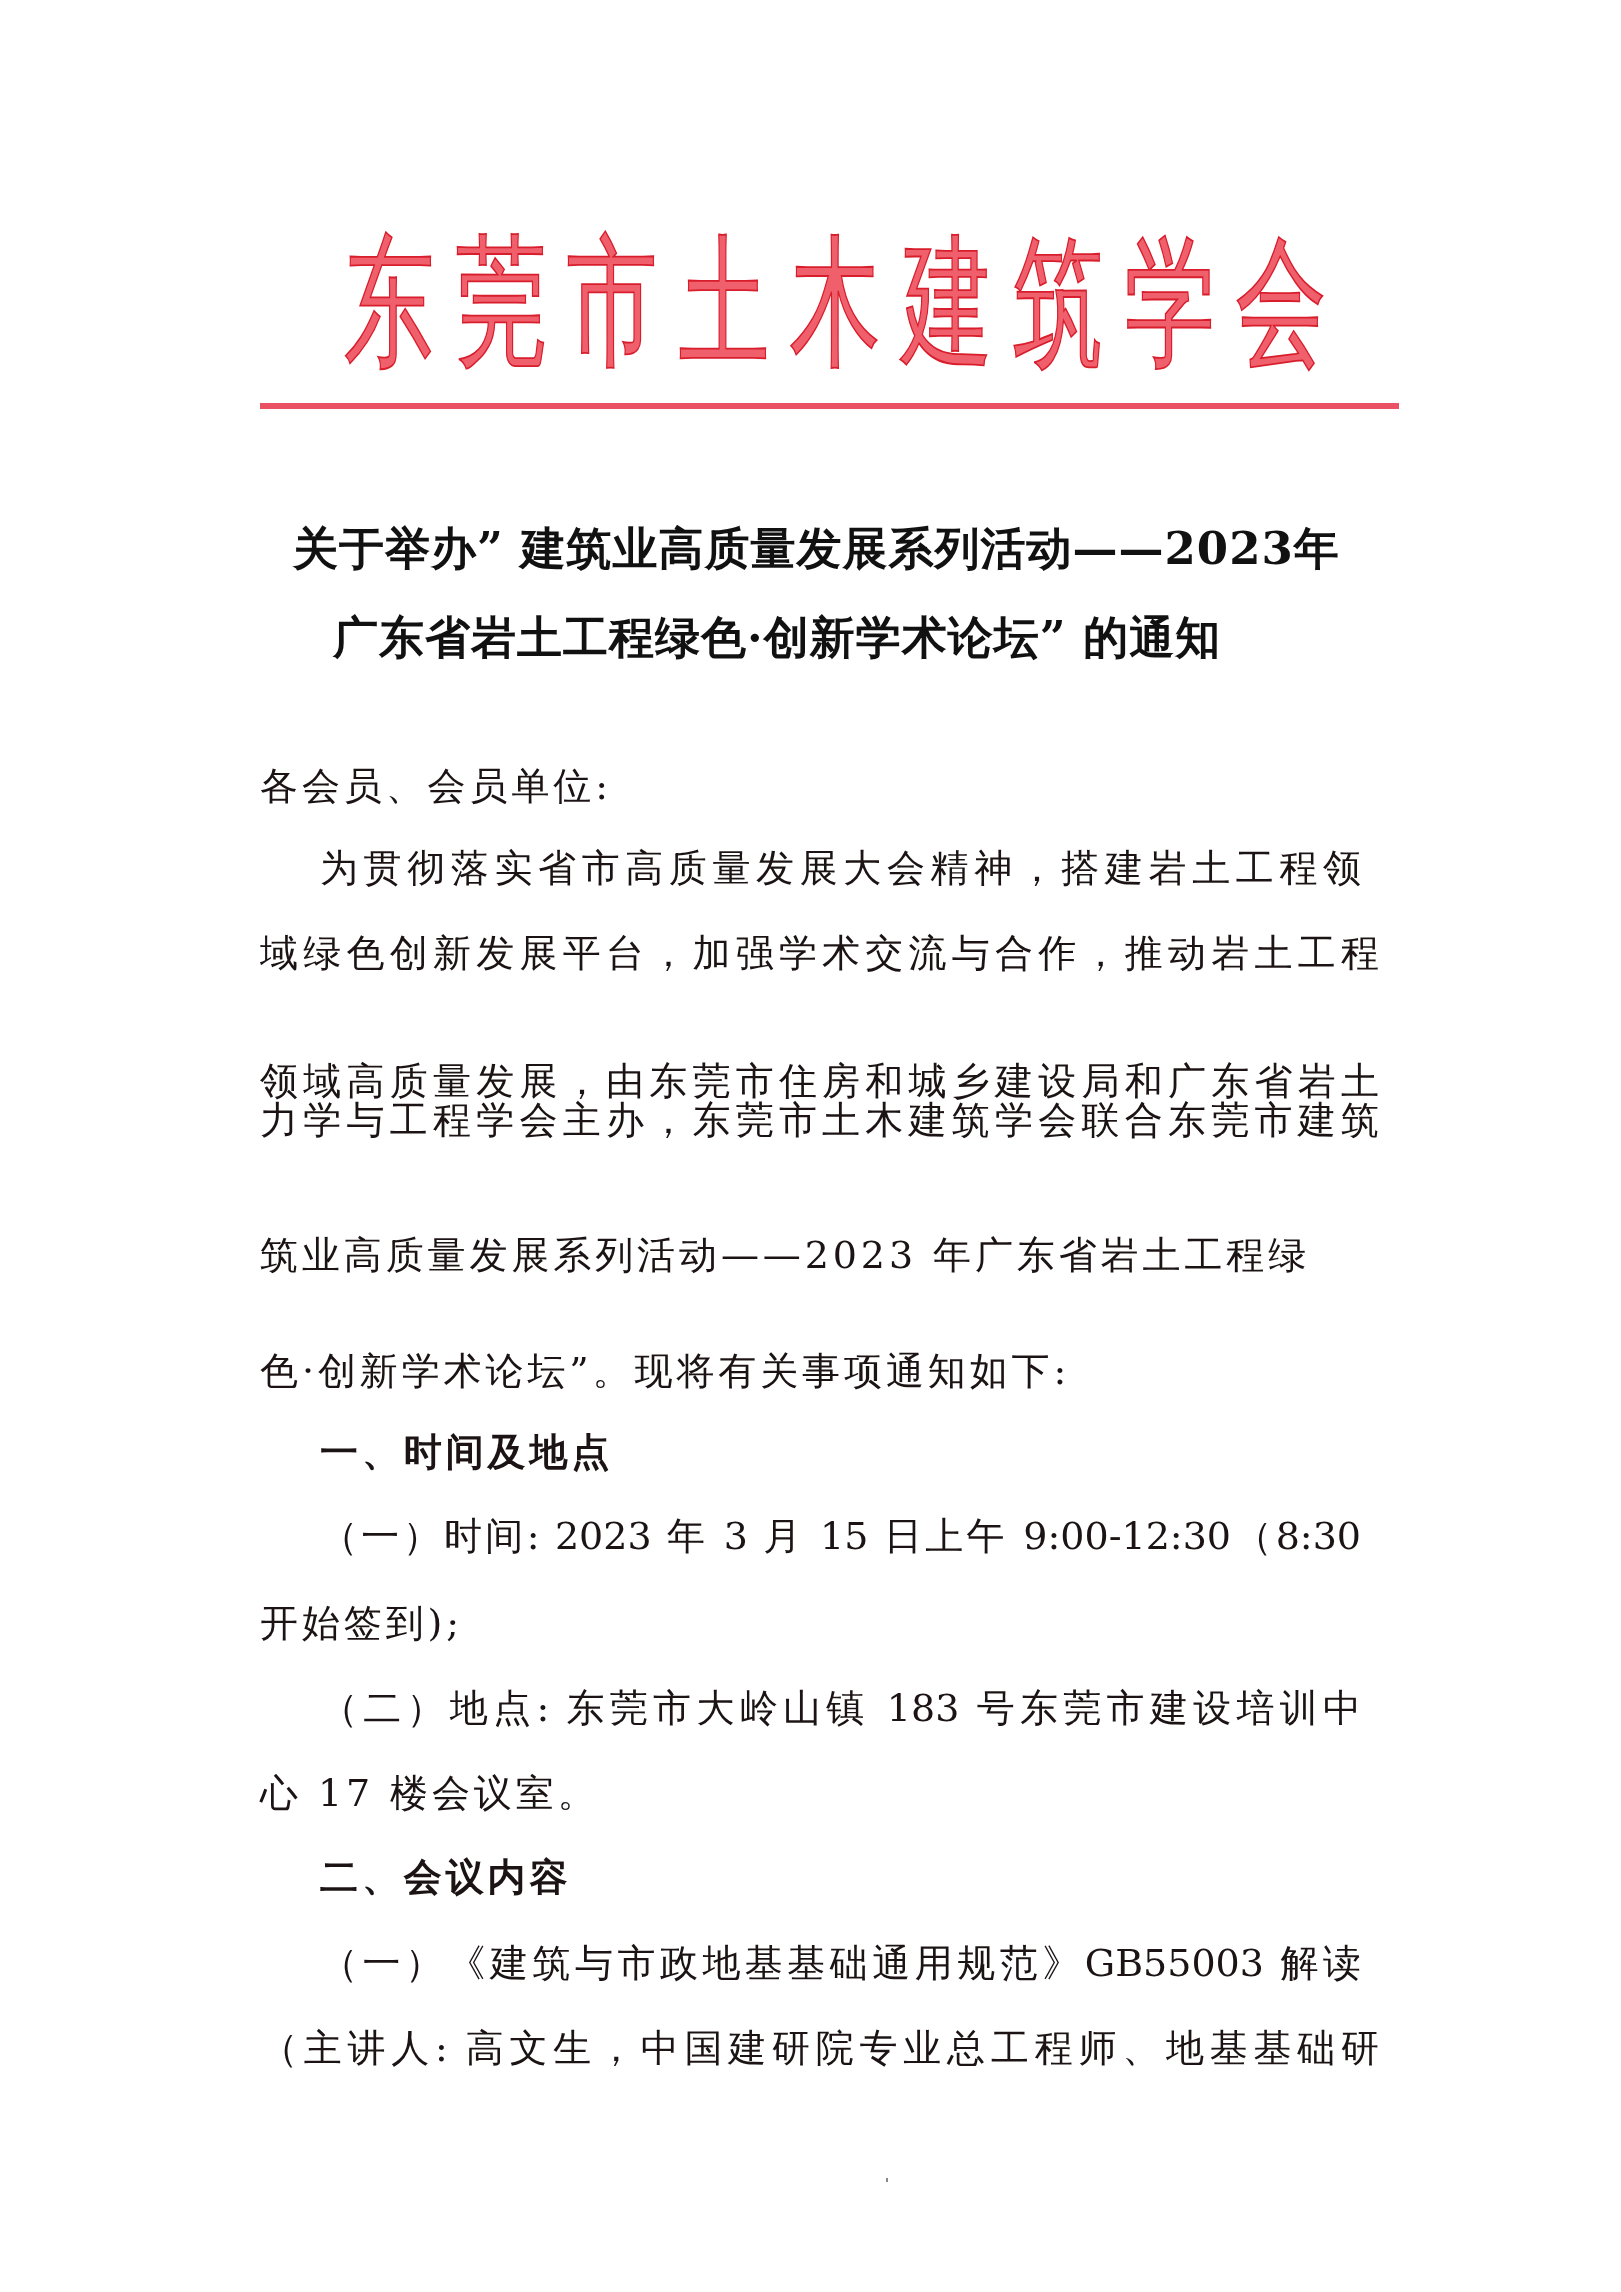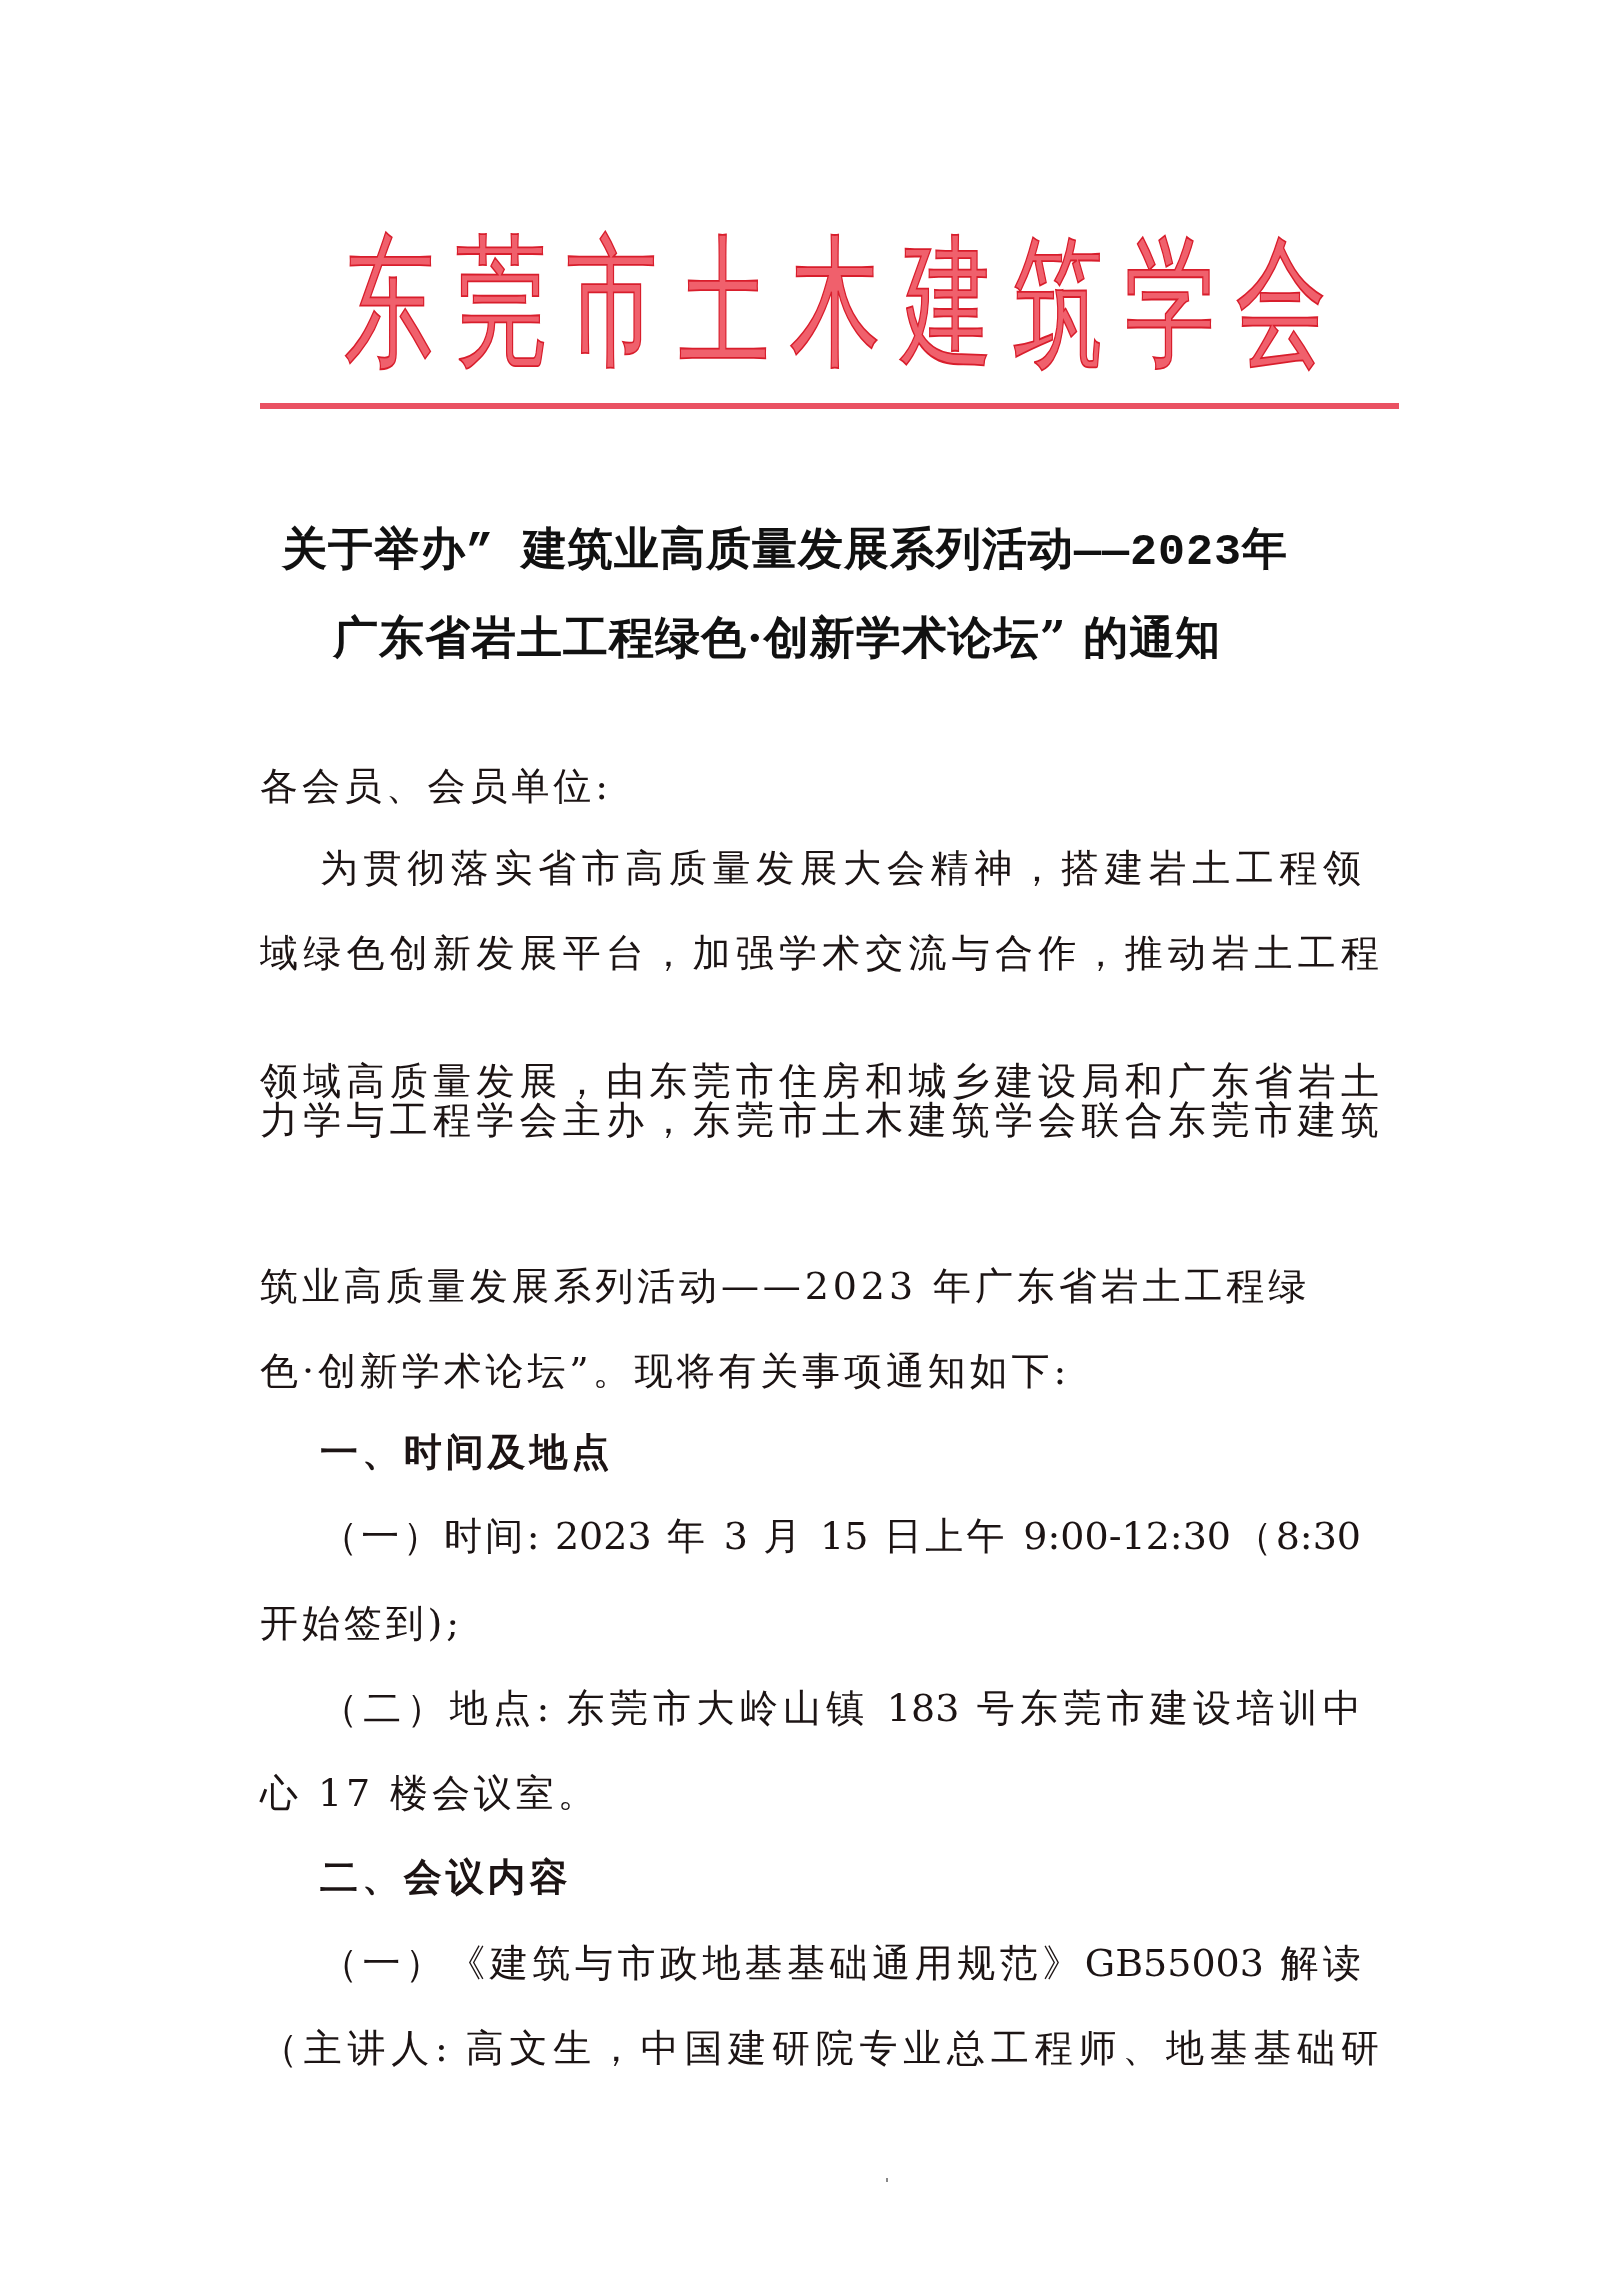--- a/index.html
+++ b/index.html
@@ -59,21 +59,21 @@
     position: absolute;
     left: 0;
     width: 1621px;
     font-family: "DejaVu Serif", "Liberation Serif", serif;
     font-weight: bold;
     font-size: 45px;
     color: #111111;
     white-space: nowrap;
     letter-spacing: 1px;
   }
-  .doc-title.l1 { top: 519px; left: 282px; width: auto; font-family: Liberation Mono, monospace; }
+  .doc-title.l1 { top: 519px; left: 293px; width: auto; }
   .doc-title.l2 { top: 608px; left: 333px; width: auto; }
   
   .body-line {
     position: absolute;
     left: 260px;
     font-size: 38px;
     line-height: 49px;
     height: 49px;
     letter-spacing: 3.9px;
     white-space: nowrap;
@@ -119,21 +119,21 @@
 
   <div class="doc-title l1">关于举办” 建筑业高质量发展系列活动——2023年</div>
   <div class="doc-title l2">广东省岩土工程绿色·创新学术论坛” 的通知</div>
 
   <div class="body-line" style="top:762px;">各会员、会员单位:</div>
 
   <div class="body-line indent justify" style="top:844px;">为贯彻落实省市高质量发展大会精神，搭建岩土工程领</div>
   <div class="body-line justify" style="top:929px;">域绿色创新发展平台，加强学术交流与合作，推动岩土工程</div>
   <div class="body-line justify" style="top:1013px;margin-top:44px;">领域高质量发展，由东莞市住房和城乡建设局和广东省岩土</div>
   <div class="body-line justify" style="top:1096px;">力学与工程学会主办，东莞市土木建筑学会联合东莞市建筑</div>
-  <div class="body-line" style="top:1262px;text-align:right;">筑业高质量发展系列活动——2023 年广东省岩土工程绿</div>
+  <div class="body-line" style="top:1231px;text-align:right;">筑业高质量发展系列活动——2023 年广东省岩土工程绿</div>
   <div class="body-line" style="top:1347px;">色·创新学术论坛”。现将有关事项通知如下:</div>
 
   <div class="body-line indent heading-line" style="top:1427px;">一、时间及地点</div>
   <div class="body-line indent justify" style="top:1512px;">（一）时间: 2023 年 3 月 15 日上午 9:00-12:30（8:30</div>
   <div class="body-line" style="top:1599px;text-align:right;">开始签到);</div>
   <div class="body-line indent justify" style="top:1684px;">（二）地点: 东莞市大岭山镇 183 号东莞市建设培训中</div>
   <div class="body-line" style="top:1769px;">心 17 楼会议室。</div>
 
   <div class="body-line indent heading-line" style="top:1852px;">二、会议内容</div>
   <div class="body-line indent justify" style="top:1939px;">（一）《建筑与市政地基基础通用规范》GB55003 解读</div>

